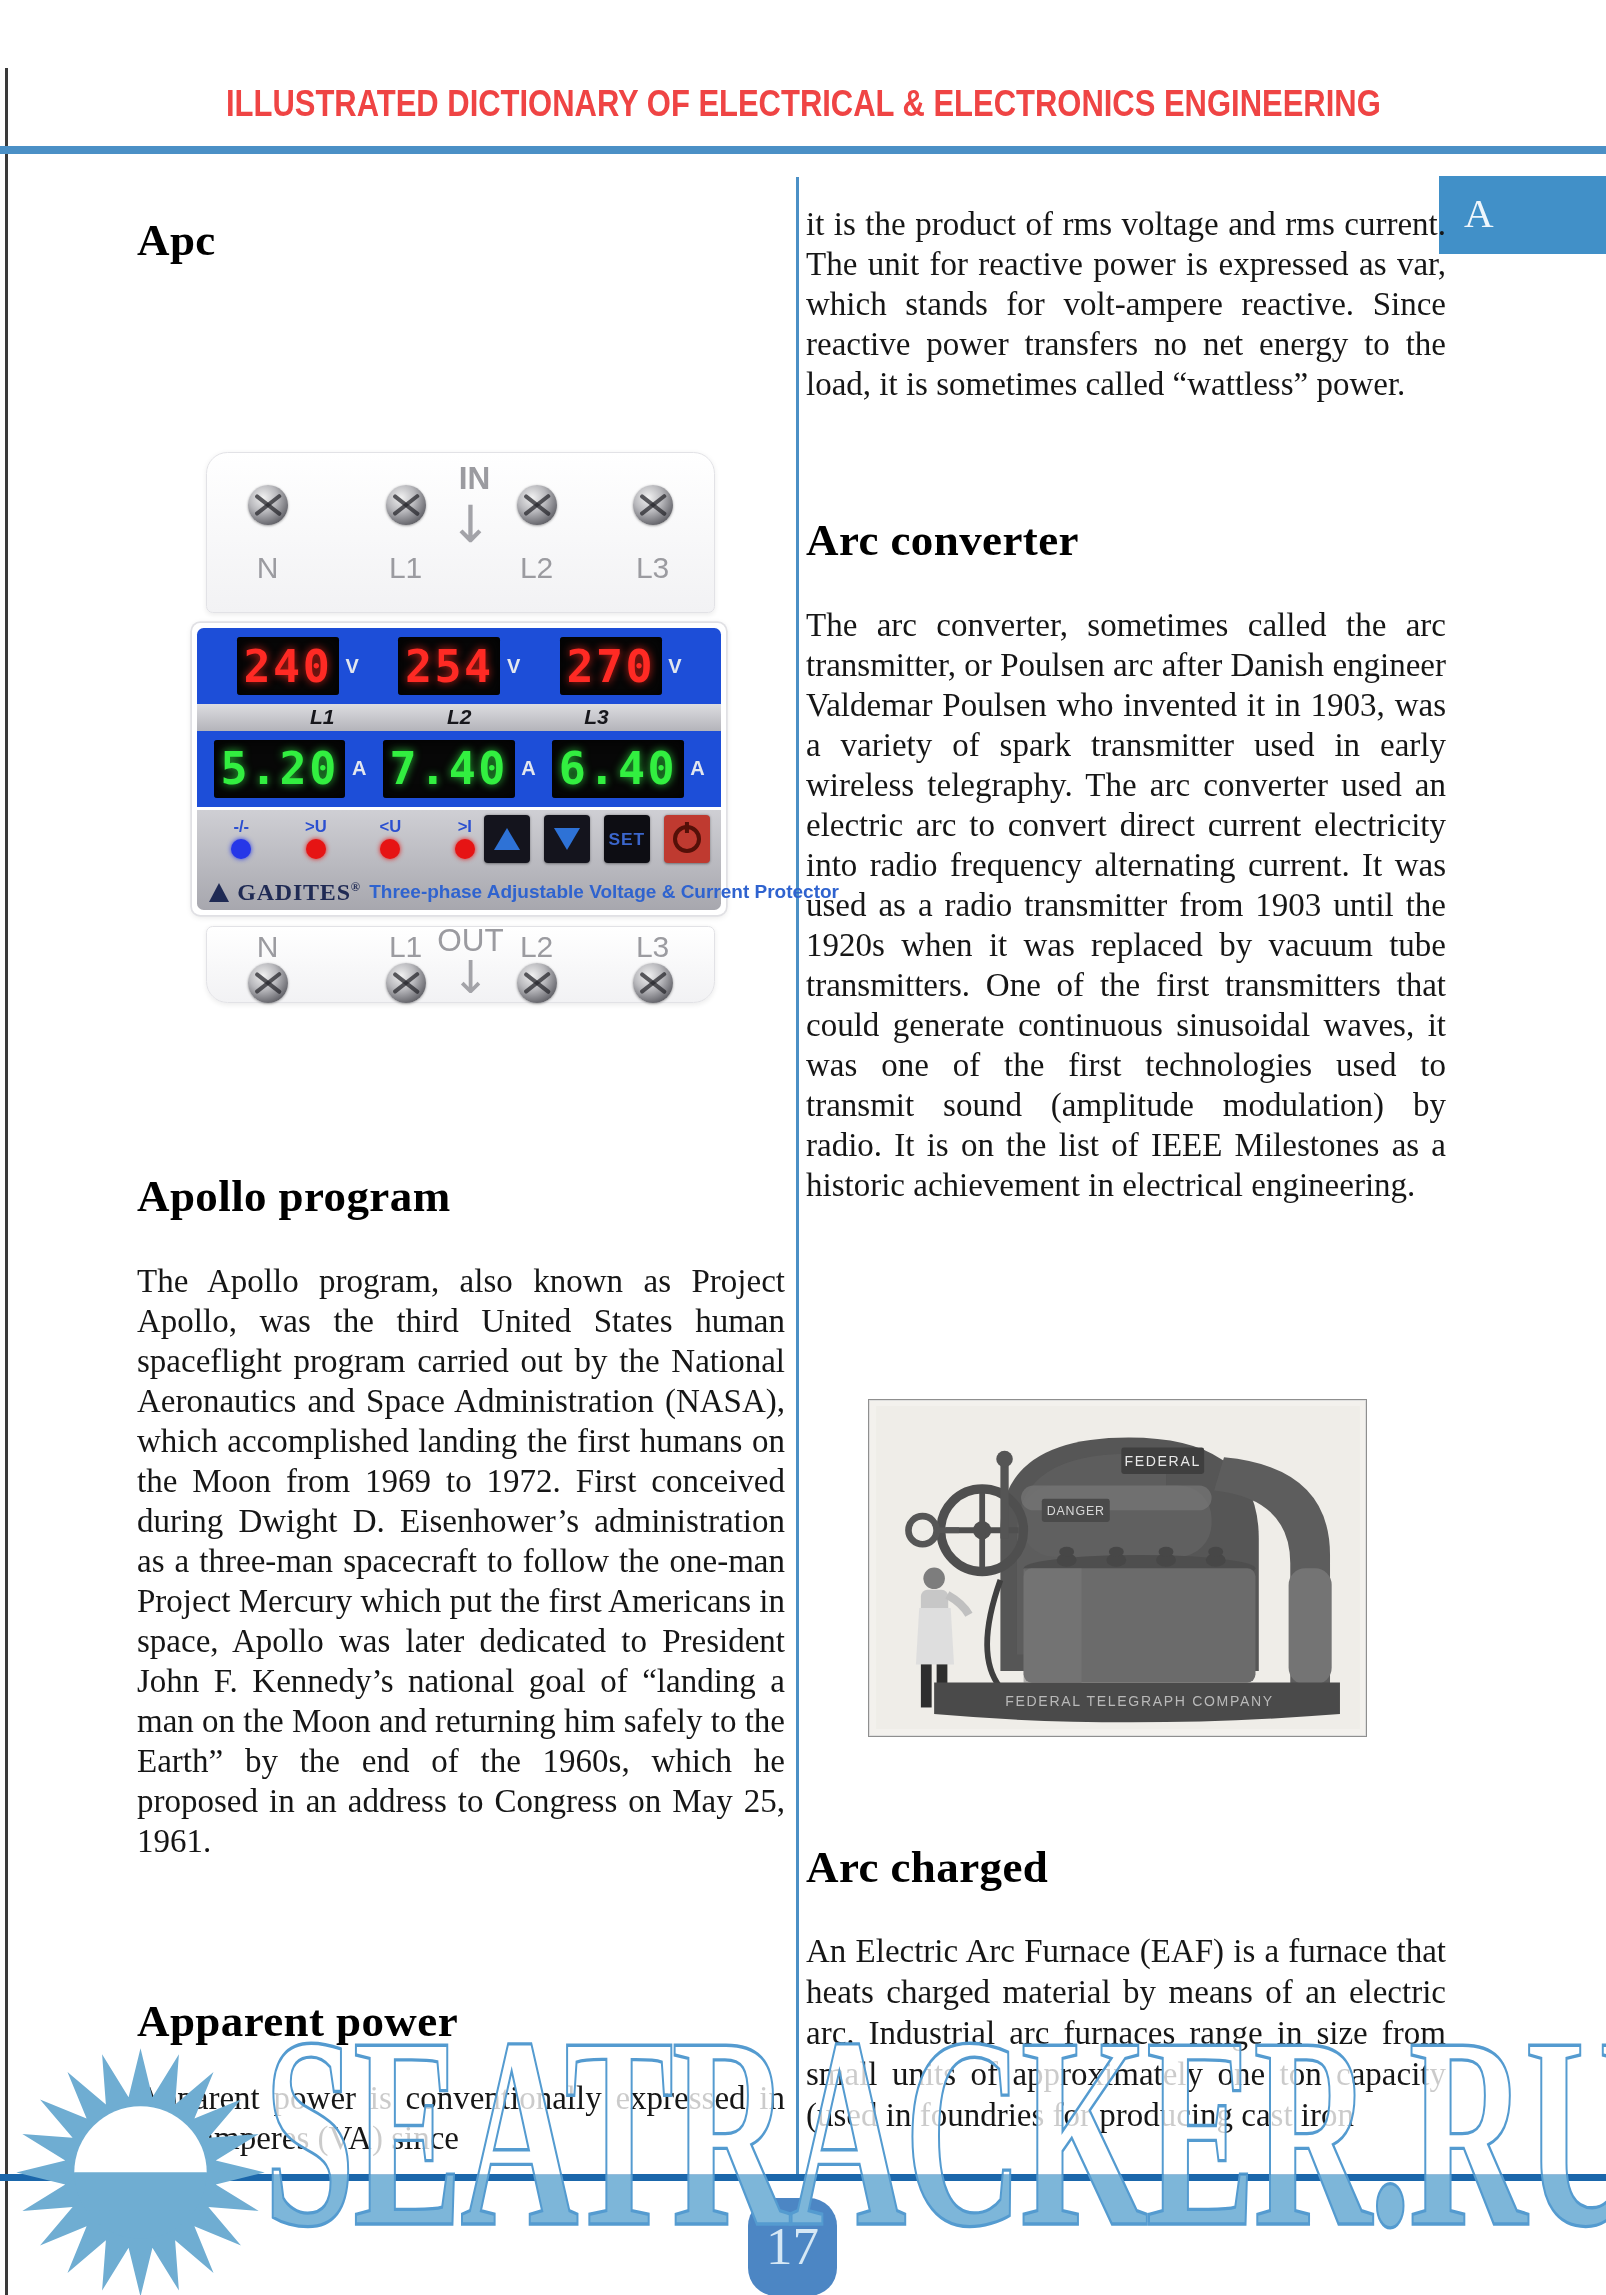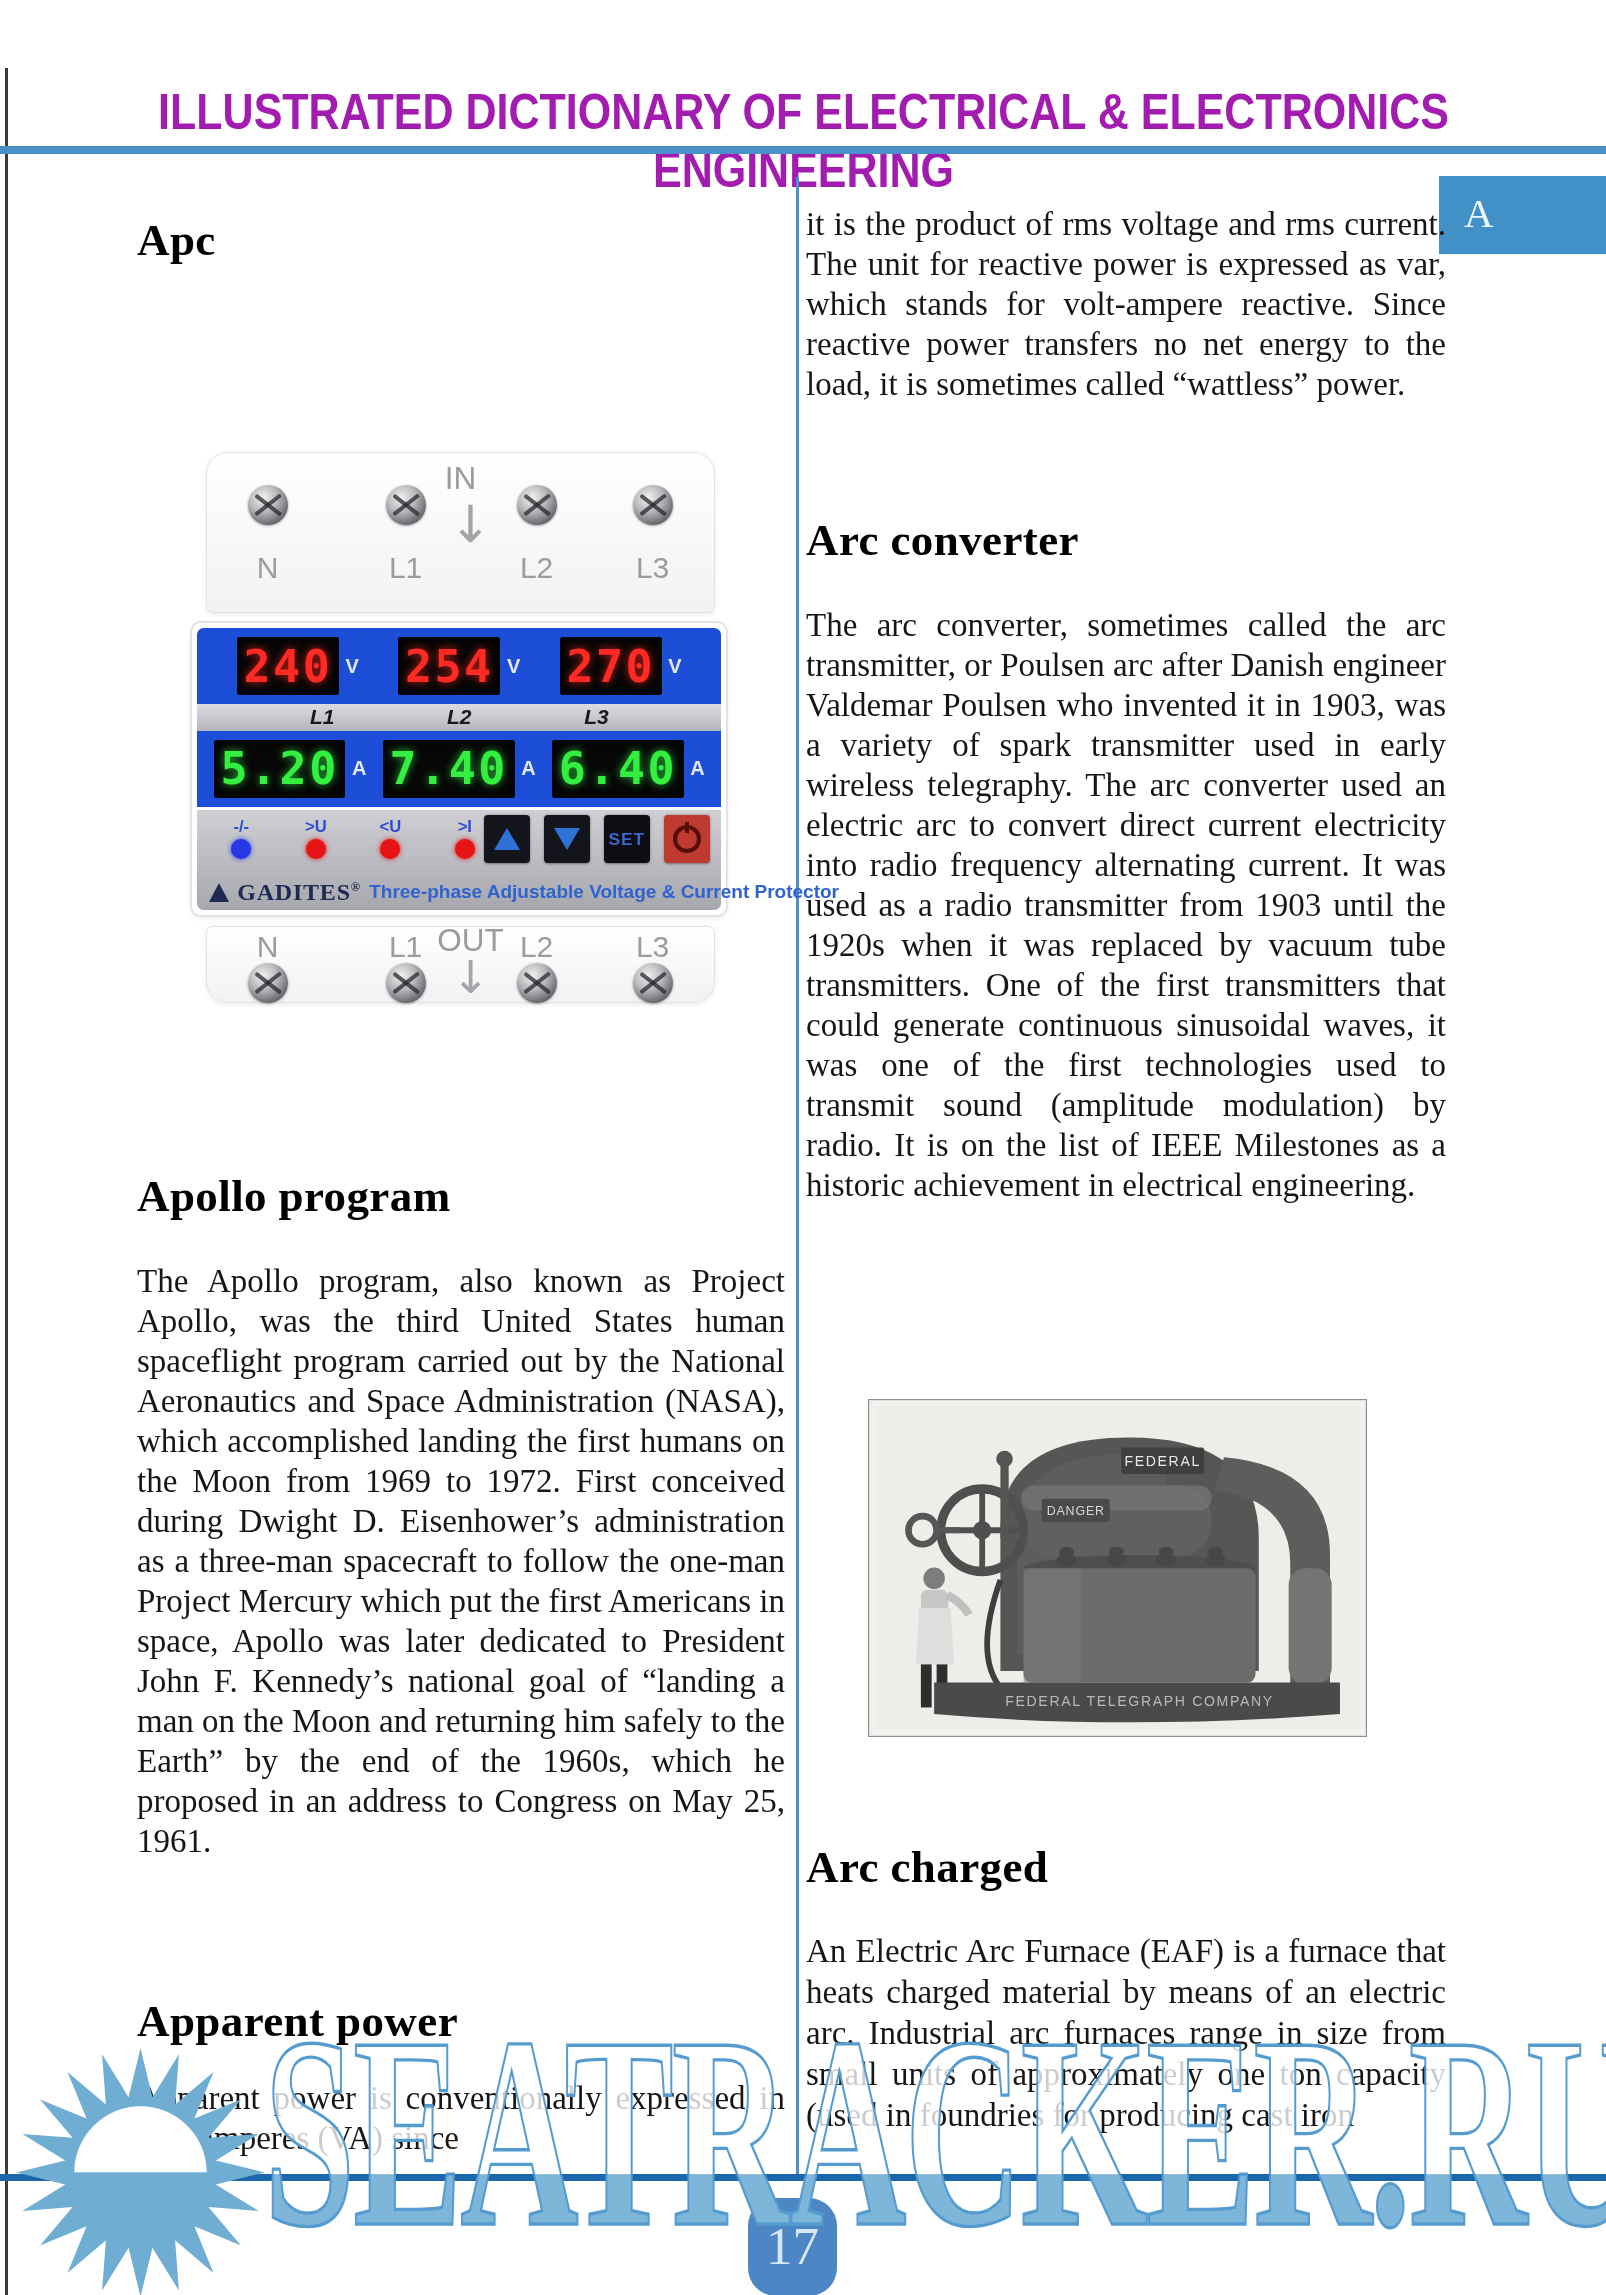--- a/index.html
+++ b/index.html
@@ -3,22 +3,22 @@
 <meta charset="utf-8">
 <style>
   html,body{margin:0;padding:0;background:#9b9b9b;}
   .page{position:relative;width:1607px;height:2295px;background:#ffffff;overflow:hidden;
         font-family:"Liberation Serif",serif;}
   .abs{position:absolute;}
 
   
   .page-left-border{position:absolute;left:5px;top:68px;width:2.5px;height:2228px;background:#3a3a3a;}
   .header-text{position:absolute;left:0;top:83px;width:100%;text-align:center;
-               font-family:"Liberation Sans",sans-serif;font-weight:700;font-size:50px;
-               color:#a21caf;letter-spacing:0px;}
+               font-family:"Liberation Sans",sans-serif;font-weight:700;font-size:36px;
+               color:#ef4444;letter-spacing:0px;}
   .header-text span{display:inline-block;transform:scaleX(.86);transform-origin:center;}
   .header-rule{position:absolute;left:0;top:146px;width:100%;height:7.5px;background:#4b90c6;}
   .section-tab{position:absolute;left:1439px;top:176px;width:167px;height:78px;background:#4190c8;}
   .section-tab span{position:absolute;left:25px;top:50%;transform:translateY(-54%);
                     font:400 41px "Liberation Serif",serif;color:#eef6fc;}
   .column-divider{position:absolute;left:796px;top:177px;width:3.3px;height:1999px;background:#4b90c6;}
 
   
   .term{position:absolute;font:700 45px/1 "Liberation Serif",serif;color:#000000;letter-spacing:0.4px;}
   .def{position:absolute;font:400 33px/40px "Liberation Serif",serif;color:#161616;
@@ -138,21 +138,21 @@
   <div class="abs" id="device">
     <div class="dev-top">
       <div class="screw" style="left:41px;top:31.5px;"></div>
       <div class="screw" style="left:179px;top:31.5px;"></div>
       <div class="screw" style="left:310px;top:31.5px;"></div>
       <div class="screw" style="left:426px;top:31.5px;"></div>
       <div class="t-label" style="left:61px;top:98px;">N</div>
       <div class="t-label" style="left:199px;top:98px;">L1</div>
       <div class="t-label" style="left:330px;top:98px;">L2</div>
       <div class="t-label" style="left:446px;top:98px;">L3</div>
-      <div class="io-label" style="left:254px;top:6.6px;">IN</div>
+      <div class="io-label" style="left:268px;top:6.6px;font-weight:bold;">IN</div>
       <div class="flow-arrow" style="left:264px;top:46px;">↓</div>
     </div>
 
     <div class="dev-body">
       <div class="display-panel">
         <div class="disp-row">
           <div class="disp">
             <span class="seg red">240</span>
             <span class="unit">V</span>
           </div>

